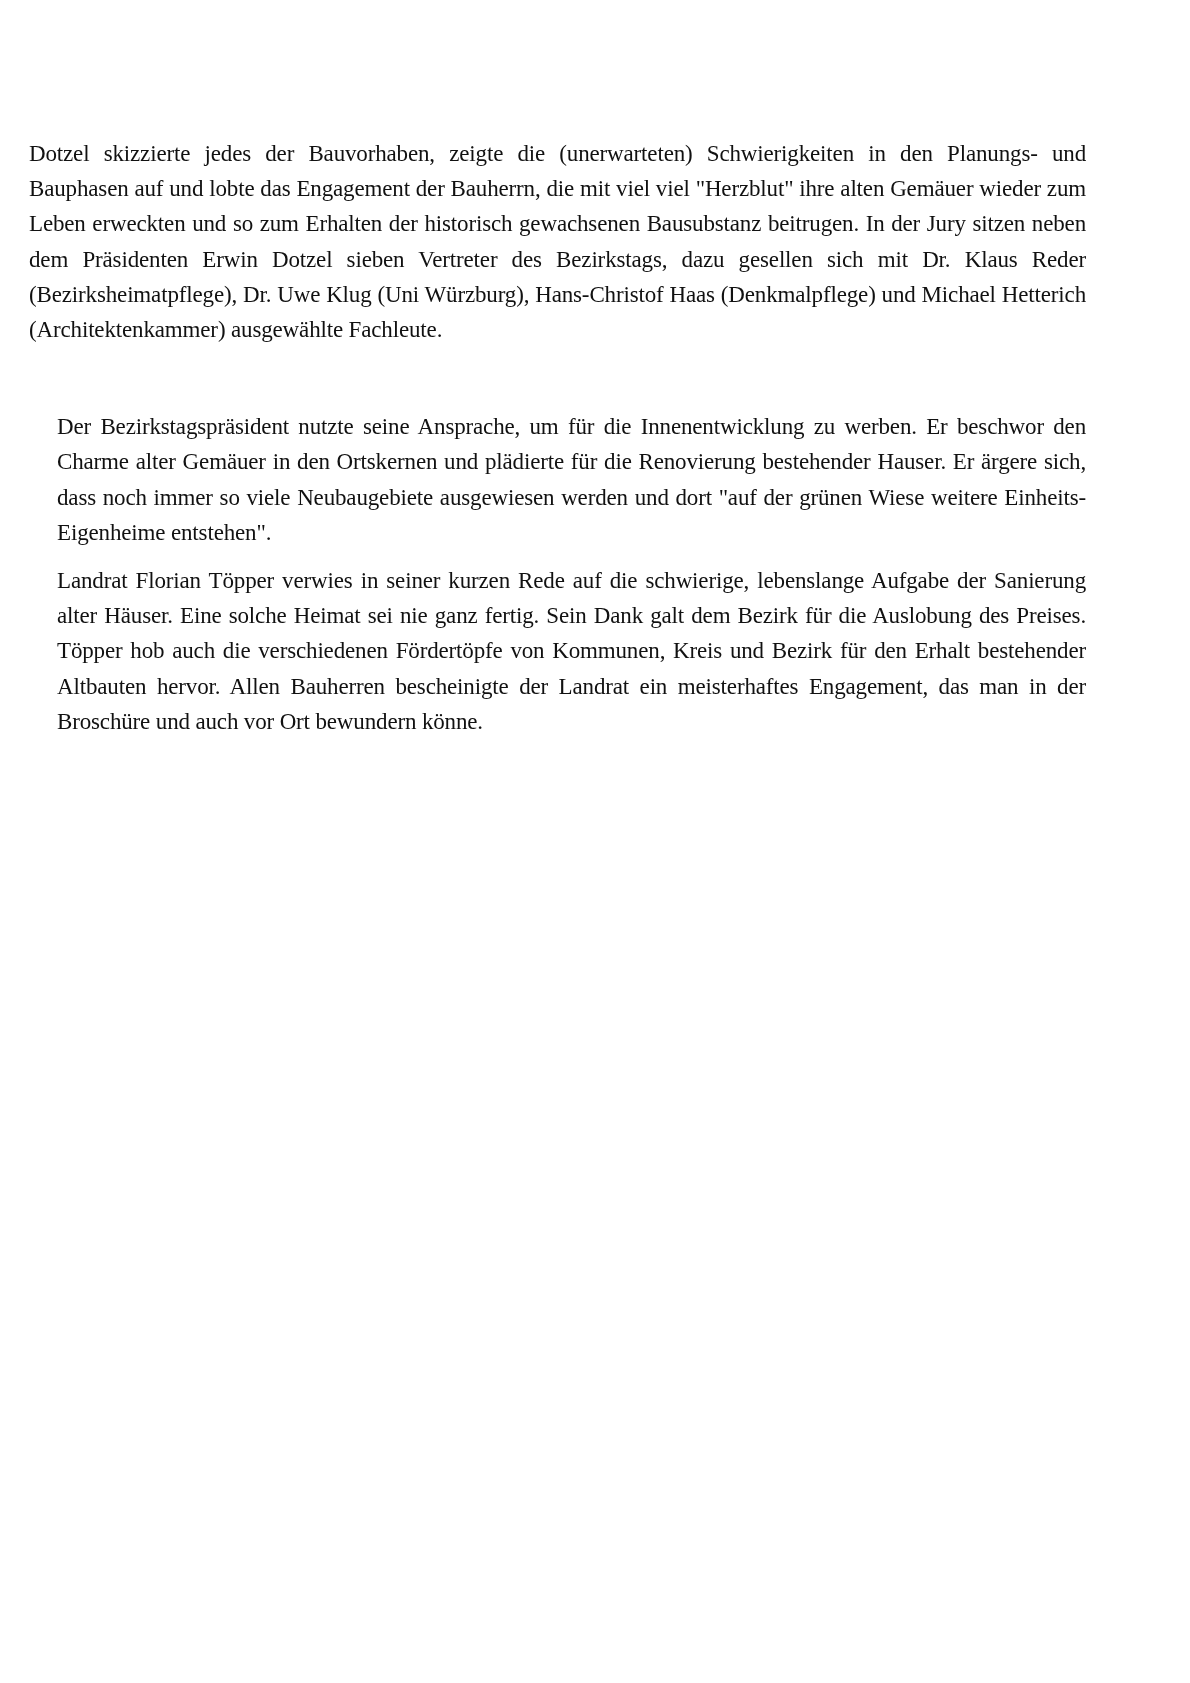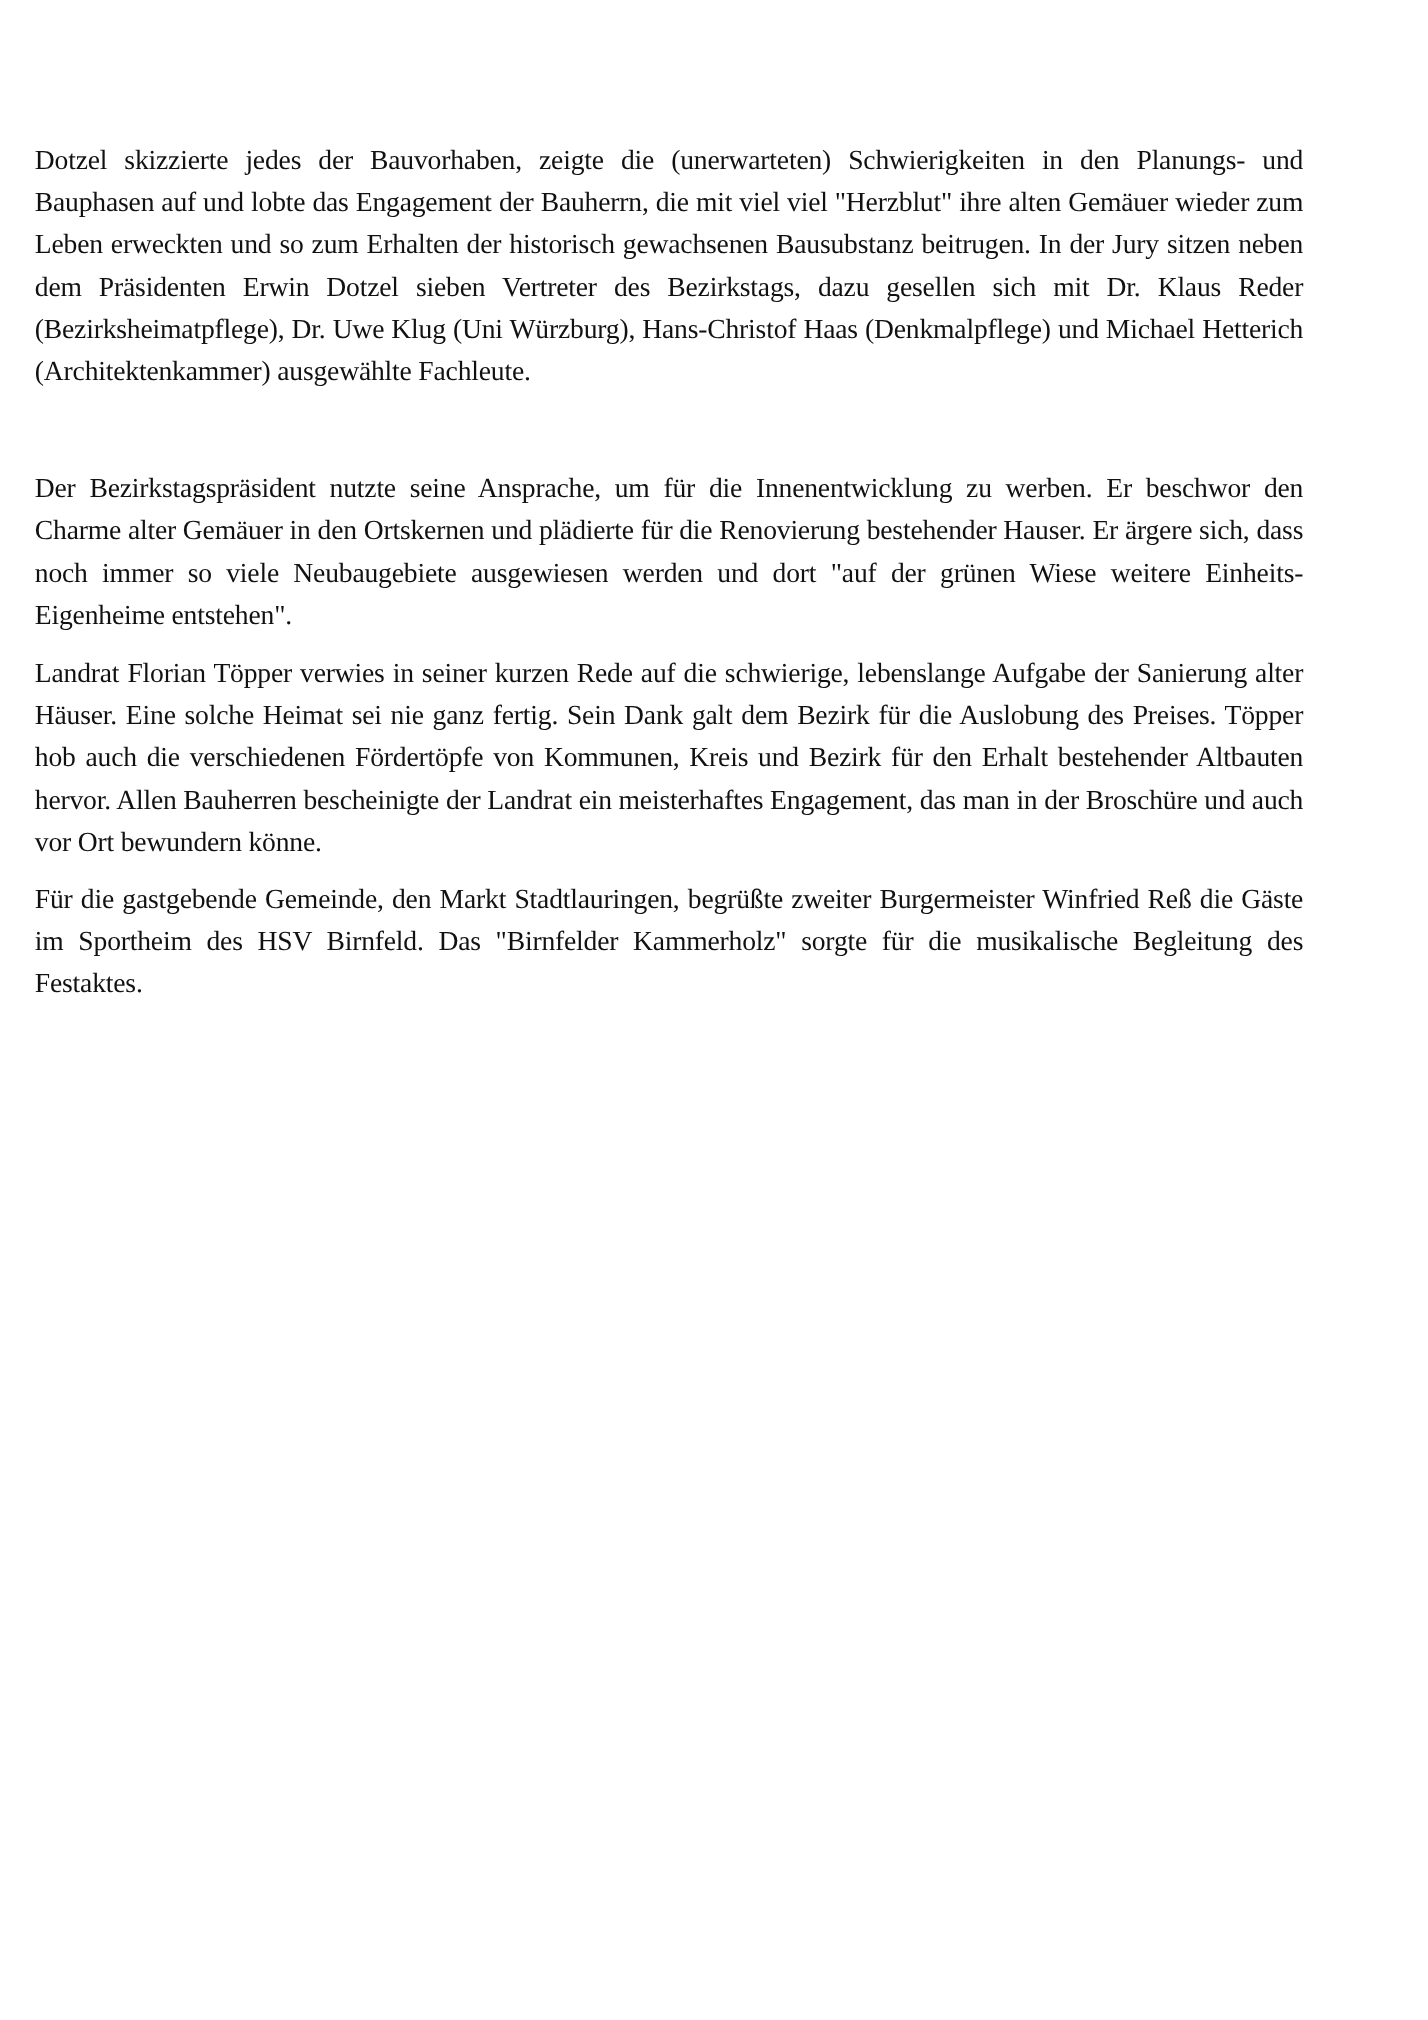--- a/index.html
+++ b/index.html
@@ -11,40 +11,39 @@
       width: 1190px;
       height: 1683px;
       position: relative;
       overflow: hidden;
       font-family: "Liberation Serif", "DejaVu Serif", serif;
       color: #111111;
     }
     .page {
       position: absolute;
       left: 29px;
-      top: 116px;
+      top: 136px;
       width: 1057px;
     }
     p {
       margin: 0;
       font-size: 23px;
       line-height: 35.2px;
       text-align: justify;
       letter-spacing: -0.15px;
     }
     .p1 { margin-bottom: 62px; }
     h2 {
       margin: 0 0 10px 0;
       font-size: 23px;
       line-height: 35px;
       font-weight: bold;
     }
-    .para { margin-bottom: 13px; }
+    .para { margin-bottom: 13px; margin-left: 28px; }
   </style>
 </head>
 <body>
 
 <div class="page">
   <p class="p1">Dotzel skizzierte jedes der Bauvorhaben, zeigte die (unerwarteten) Schwierigkeiten in den Planungs- und Bauphasen auf und lobte das Engagement der Bauherrn, die mit viel viel "Herzblut" ihre alten Gemäuer wieder zum Leben erweckten und so zum Erhalten der historisch gewachsenen Bausubstanz beitrugen. In der Jury sitzen neben dem Präsidenten Erwin Dotzel sieben Vertreter des Bezirkstags, dazu gesellen sich mit Dr. Klaus Reder (Bezirksheimatpflege), Dr. Uwe Klug (Uni Würzburg), Hans-Christof Haas (Denkmalpflege) und Michael Hetterich (Architektenkammer) ausgewählte Fachleute.</p>
   <p class="para">Der Bezirkstagspräsident nutzte seine Ansprache, um für die Innenentwicklung zu werben. Er beschwor den Charme alter Gemäuer in den Ortskernen und plädierte für die Renovierung bestehender Hauser. Er ärgere sich, dass noch immer so viele Neubaugebiete ausgewiesen werden und dort "auf der grünen Wiese weitere Einheits-Eigenheime entstehen".</p>
   <p class="para">Landrat Florian Töpper verwies in seiner kurzen Rede auf die schwierige, lebenslange Aufgabe der Sanierung alter Häuser. Eine solche Heimat sei nie ganz fertig. Sein Dank galt dem Bezirk für die Auslobung des Preises. Töpper hob auch die verschiedenen Fördertöpfe von Kommunen, Kreis und Bezirk für den Erhalt bestehender Altbauten hervor. Allen Bauherren bescheinigte der Landrat ein meisterhaftes Engagement, das man in der Broschüre und auch vor Ort bewundern könne.</p>
-  <p class="para">Für die gastgebende Gemeinde, den Markt Stadtlauringen, begrüßte zweiter Burgermeister Winfried Reß die Gäste im Sportheim des HSV Birnfeld. Das "Birnfelder Kammerholz" sorgte für die musikalische Begleitung des Festaktes.</p>
 </div>
 
 </body></html>

